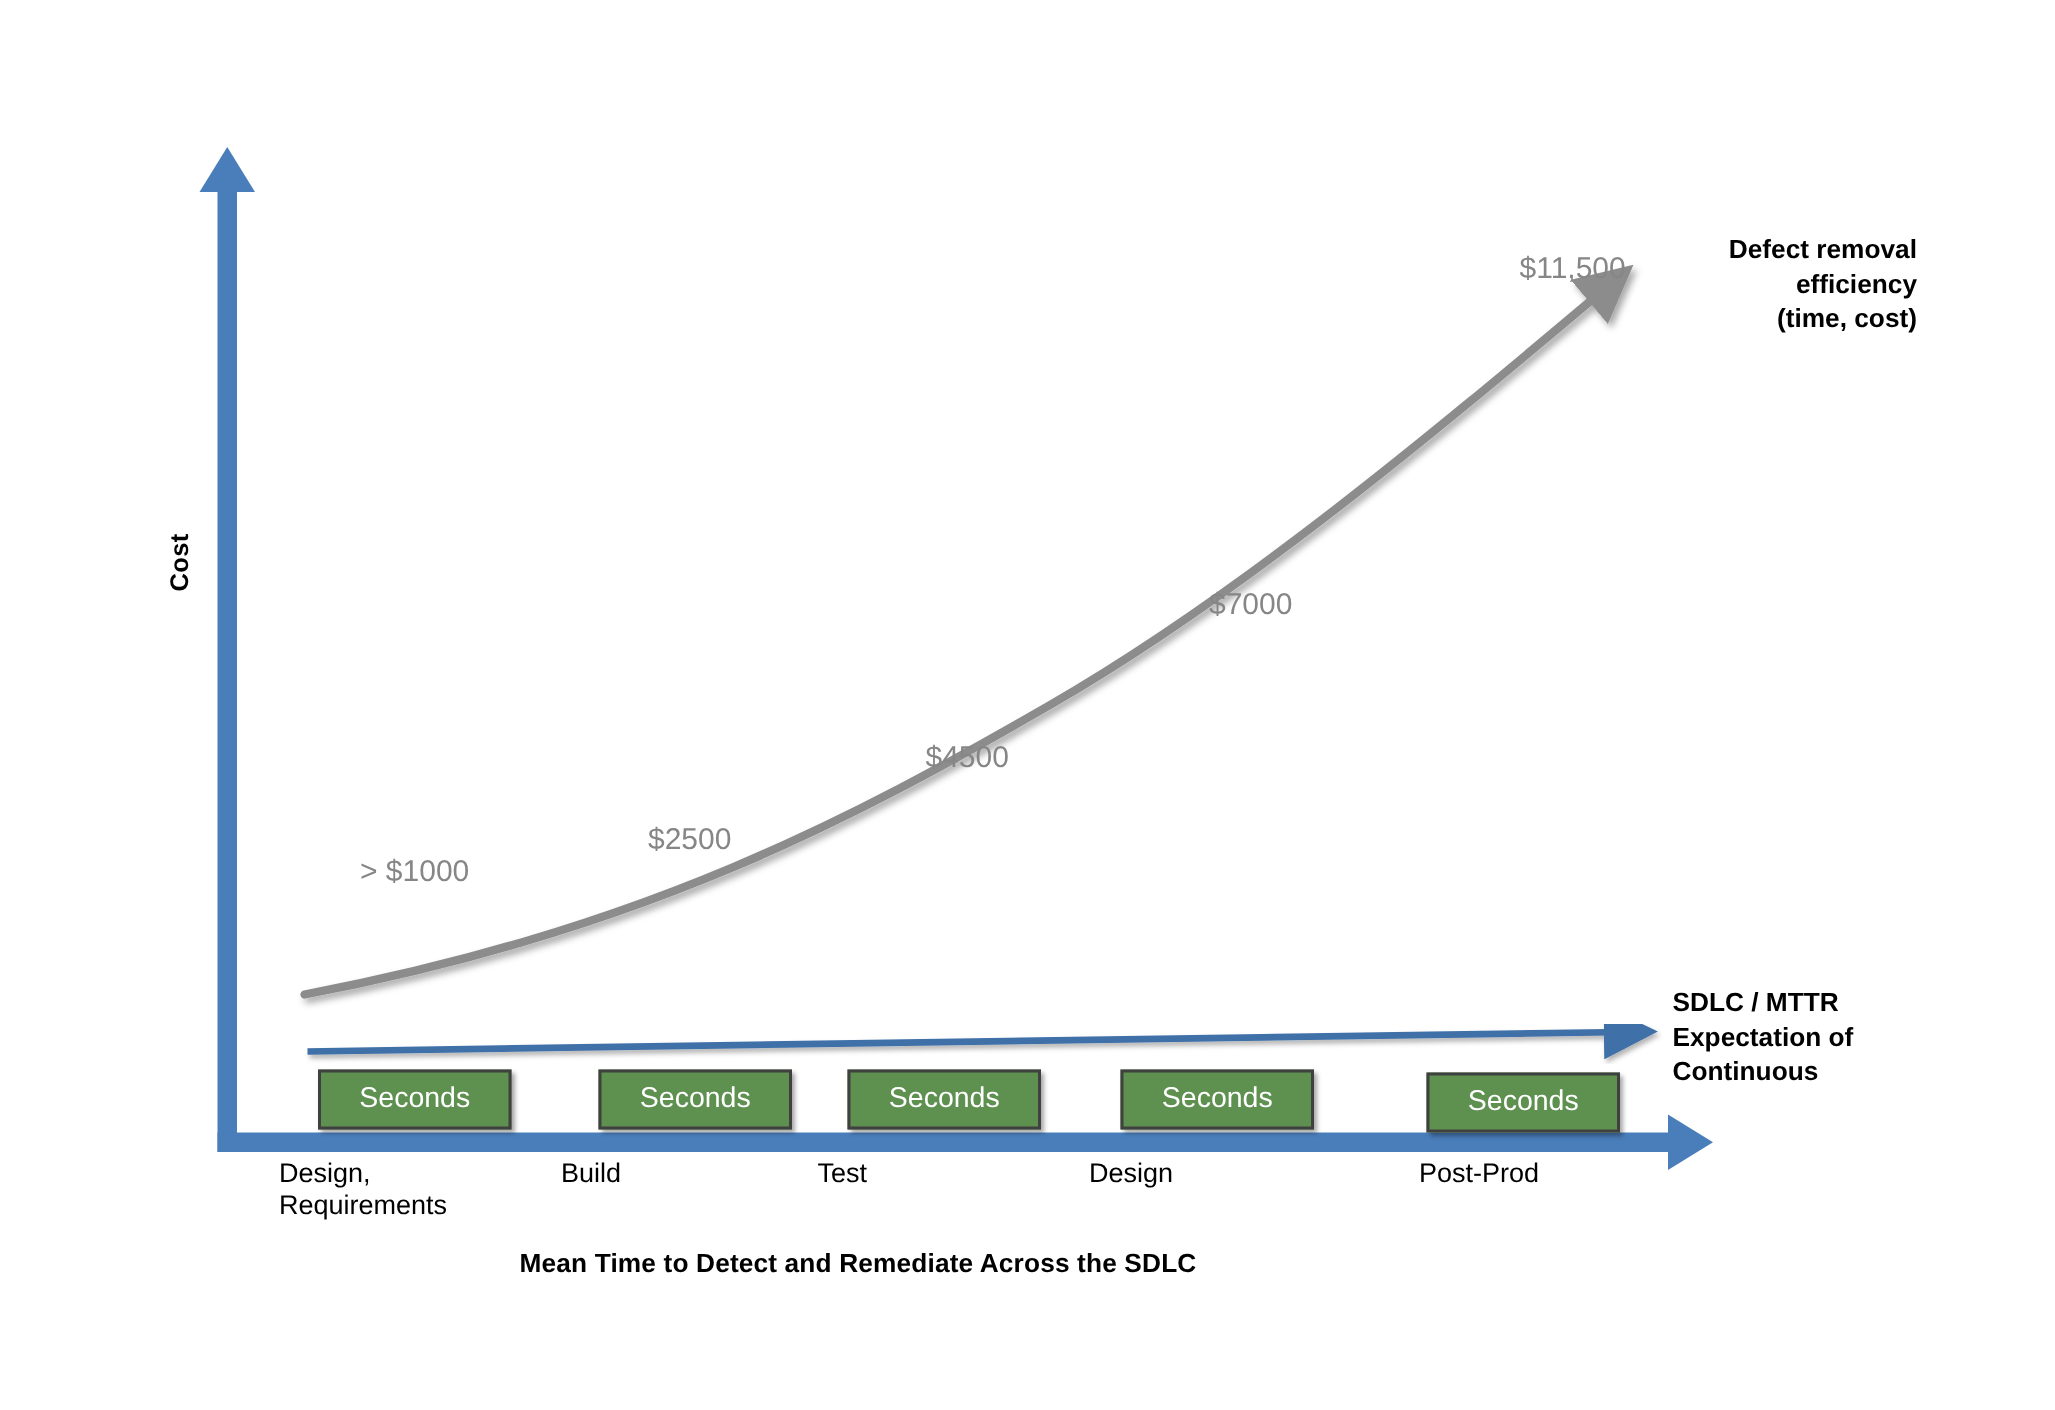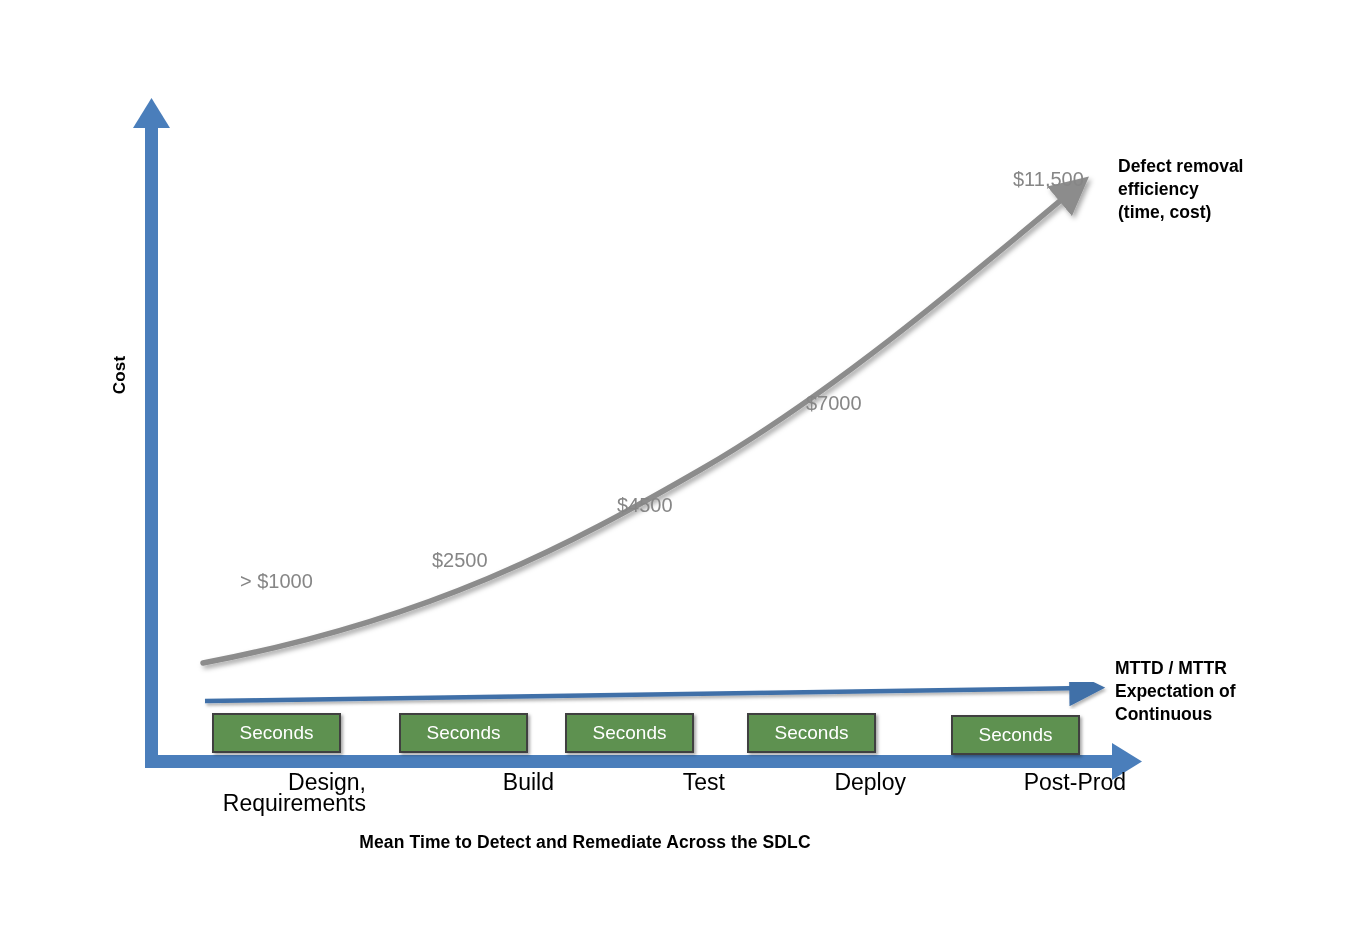--- a/index.html
+++ b/index.html
@@ -42,35 +42,35 @@
     text-align: center;
   }
 
   .defect-note {
     left: 1118px;
     top: 155px;
     width: 160px;
     font-size: 17.5px;
     font-weight: bold;
     line-height: 23px;
-    text-align: left;
+    text-align: right;
   }
 
   .mttd-note {
     left: 1115px;
     top: 657px;
     width: 185px;
     font-size: 17.5px;
     font-weight: bold;
     line-height: 23px;
     text-align: left;
   }
 
   .caption {
-    left: 13px;
+    left: 0px;
     top: 832px;
     width: 1144px;
     font-size: 17.5px;
     font-weight: bold;
     text-align: center;
     letter-spacing: 0.1px;
   }
 
   
   .cost-label {
@@ -91,23 +91,23 @@
     font-size: 19px;
     display: flex;
     align-items: center;
     justify-content: center;
     box-sizing: border-box;
   }
 
   
   .stage-label {
     position: absolute;
-    font-size: 23px;
+    font-size: 18px;
     color: #000000;
-    text-align: right;
+    text-align: left;
     line-height: 21px;
     white-space: pre-line;
   }
 </style>
 </head>
 <body>
 
 <div id="stage">
 
   <svg id="axes-svg" viewBox="0 0 1370 940">
@@ -151,21 +151,21 @@
 
   <div class="txt y-axis-label">Cost</div>
 
   <div class="txt defect-note">
     <div>Defect removal</div>
     <div>efficiency</div>
     <div>(time, cost)</div>
   </div>
 
   <div class="txt mttd-note">
-    <div>MTTD / MTTR</div>
+    <div>SDLC / MTTR</div>
     <div>Expectation of</div>
     <div>Continuous</div>
   </div>
 
   <div class="cost-label" style="left:240px; top:570px;">&gt; $1000</div>
   <div class="cost-label" style="left:432px; top:549px;">$2500</div>
   <div class="cost-label" style="left:617px; top:494px;">$4500</div>
   <div class="cost-label" style="left:806px; top:392px;">$7000</div>
   <div class="cost-label" style="left:996px; top:168px;margin-left:17px;">$11,500</div>
 
@@ -182,18 +182,18 @@
     <span>Seconds</span>
   </div>
   <div class="chip" style="left:951px; top:715px; width:129px;">
     <span>Seconds</span>
   </div>
 
   <div class="stage-label" style="left:186px; top:772px; width:180px;">Design,
 Requirements</div>
   <div class="stage-label" style="left:374px; top:772px; width:180px;">Build</div>
   <div class="stage-label" style="left:545px; top:772px; width:180px;">Test</div>
-  <div class="stage-label" style="left:726px; top:772px; width:180px;">Deploy</div>
+  <div class="stage-label" style="left:726px; top:772px; width:180px;">Design</div>
   <div class="stage-label" style="left:946px; top:772px; width:180px;">Post-Prod</div>
 
   <div class="txt caption">Mean Time to Detect and Remediate Across the SDLC</div>
 
 </div>
 
 </body></html>

